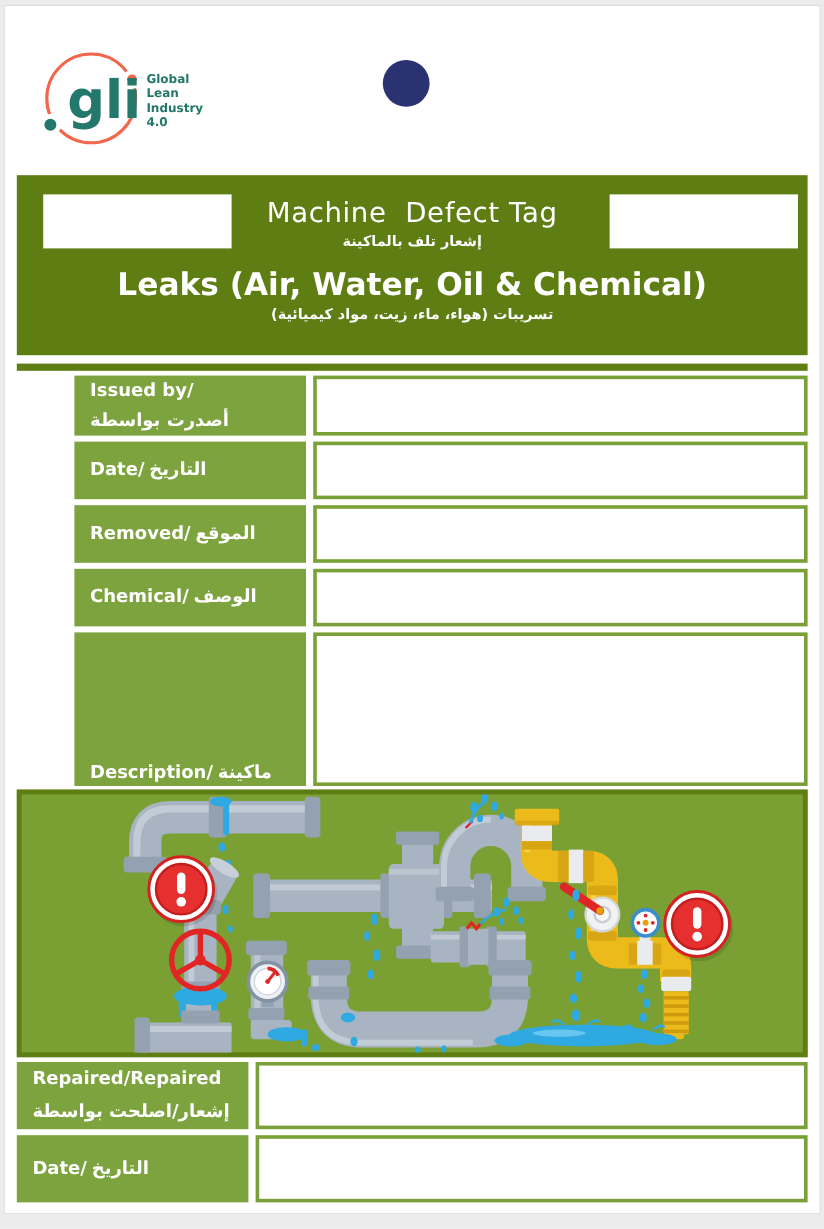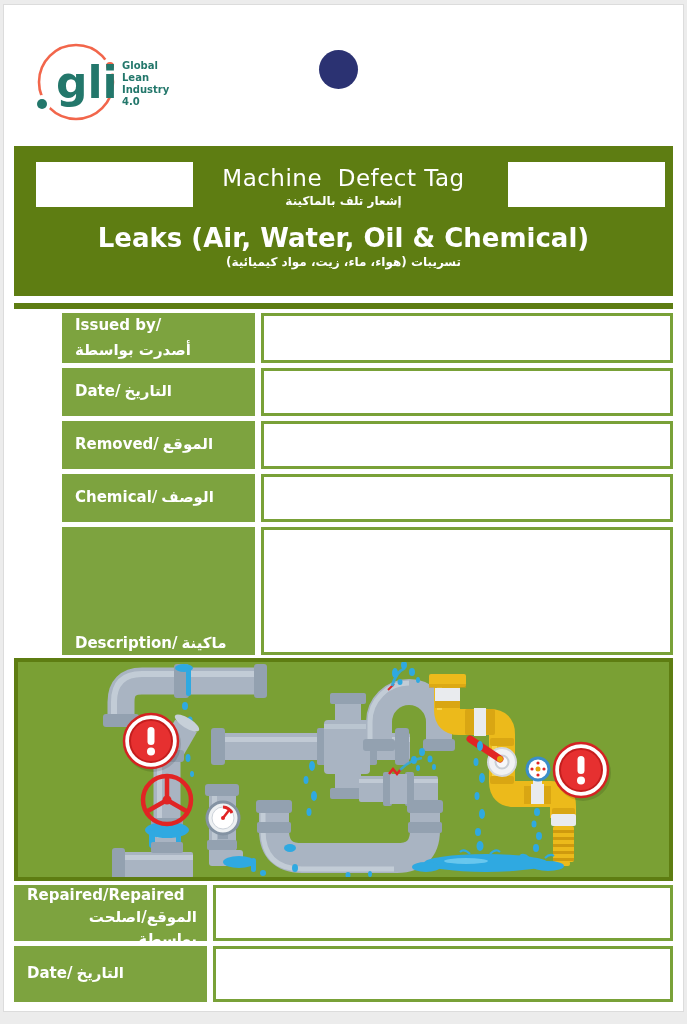--- a/index.html
+++ b/index.html
@@ -344,21 +344,21 @@
           <rect x="-3.5" y="-14" width="7" height="18" rx="3.5" fill="#ffffff"></rect>
           <circle cy="10.5" r="4" fill="#ffffff"></circle>
         </g>
       </svg>
     </div>
 
     <div class="section bottom-section">
       <div class="grid grid-bottom">
         <div class="label-cell">
           <span>Repaired/Repaired</span>
-          <span class="label-ar" dir="rtl">الموقع/اصلحت بواسطة</span>
+          <span class="label-ar" dir="rtl">إشعار/اصلحت بواسطة</span>
         </div>
         <div class="input-cell"></div>
 
         <div class="label-cell">
           <span>Date/</span>
           <span class="label-ar" dir="rtl">التاريخ</span>
         </div>
         <div class="input-cell"></div>
       </div>
     </div>

